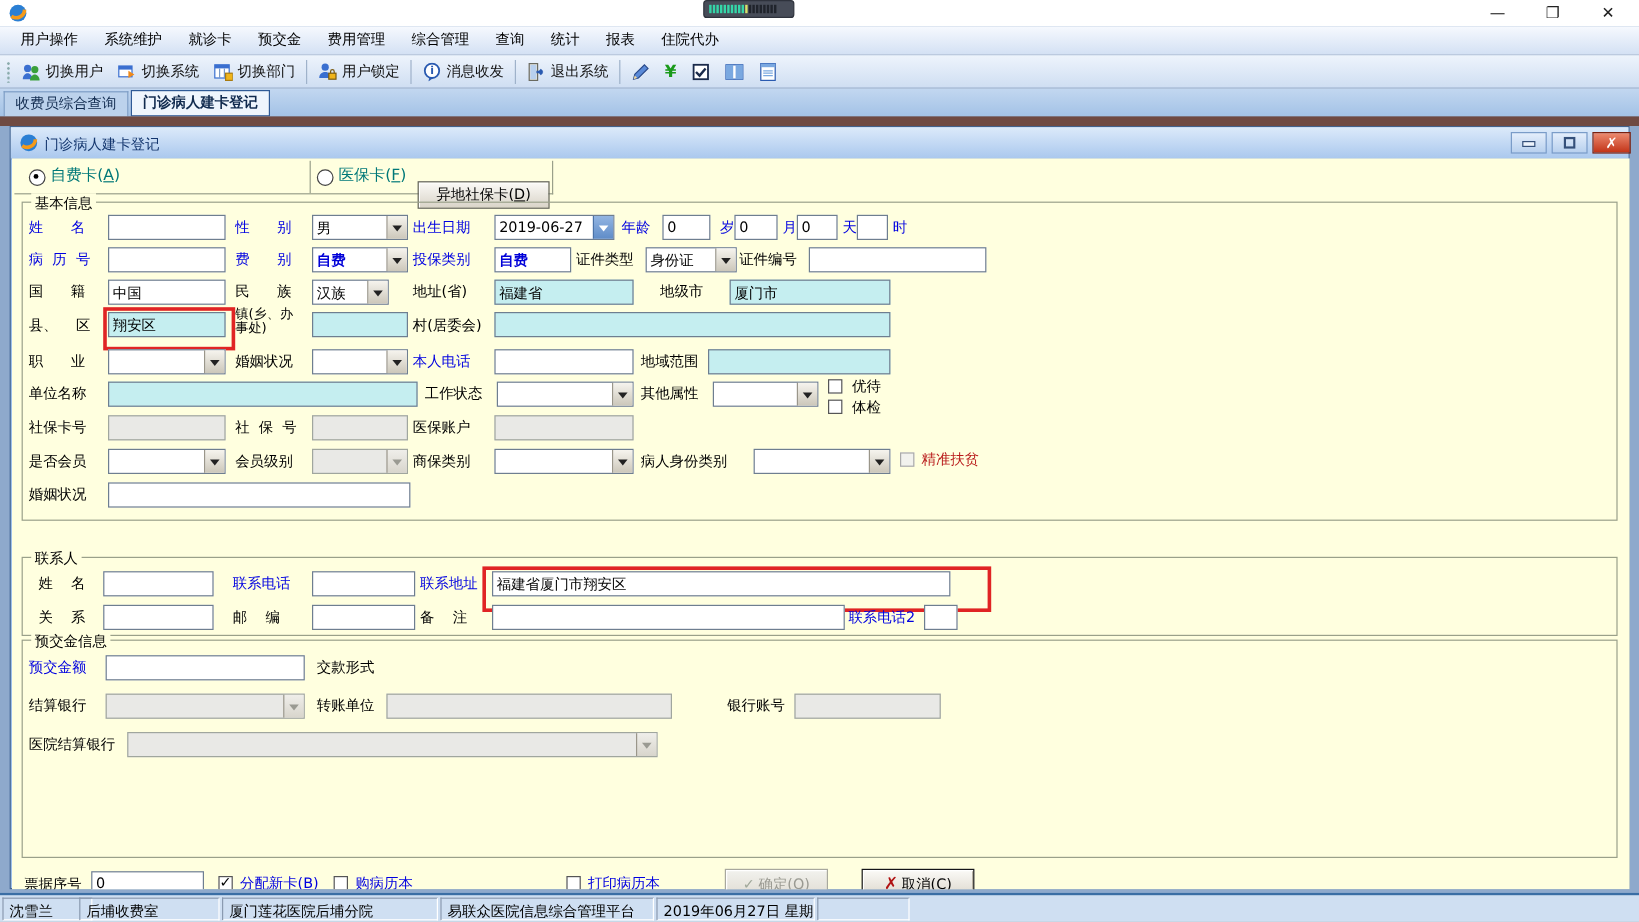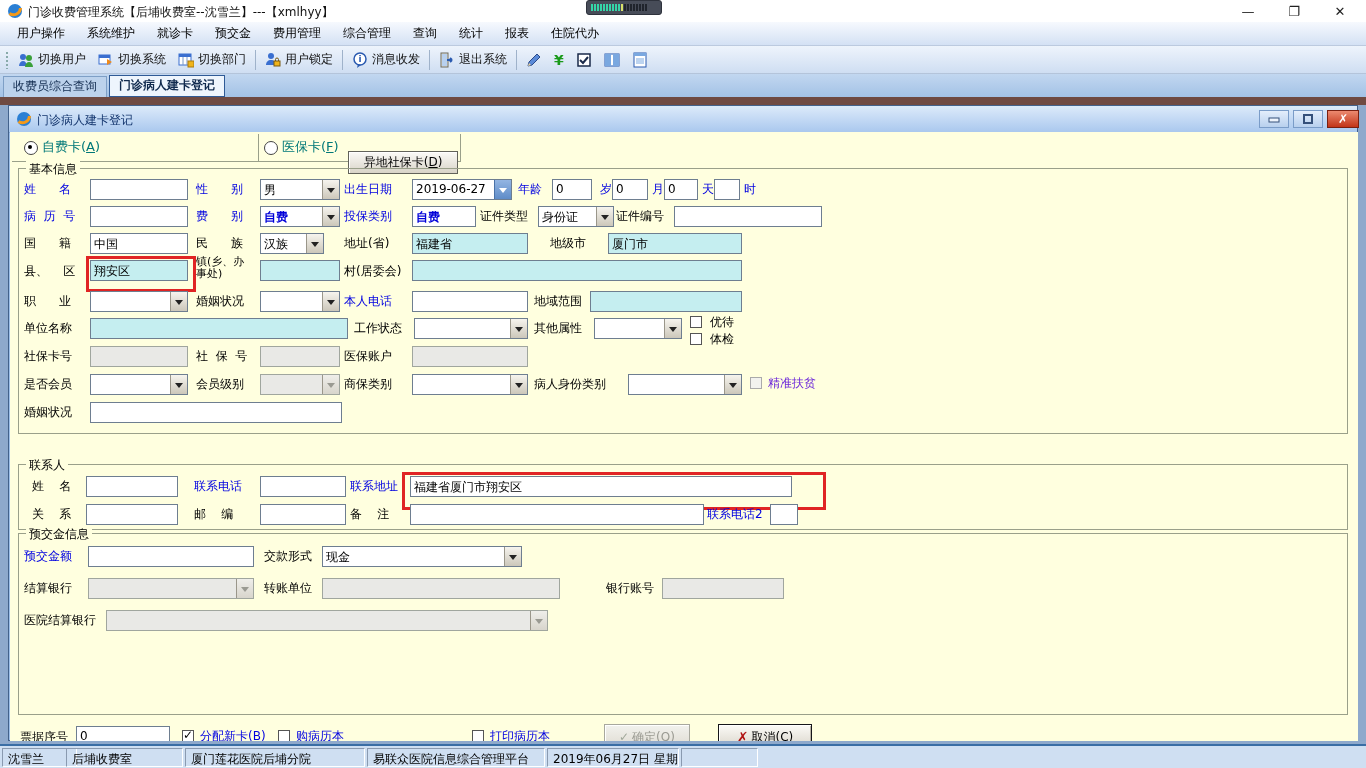--- a/index.html
+++ b/index.html
@@ -26,21 +26,21 @@
   
   #mdi{left:0;top:105px;width:1366px;height:639px;background:#8ea9cc;}
   #win{position:absolute;left:8px;top:0;width:1350px;height:636px;border:1px solid #43628c;background:#9ec0ea;box-sizing:border-box;}
   #wtitle{position:absolute;left:0;top:0;right:0;height:26px;background:linear-gradient(#dcEAfa,#aac8ee);border-bottom:1px solid #86a8d4;}
   #wtitle .wt{position:absolute;left:28px;top:6px;color:#14366e;}
   .wbtn{position:absolute;top:4px;height:18px;border:1px solid #7a9cc8;background:linear-gradient(#e4eefb,#b8d0ee);display:flex;align-items:center;justify-content:center;box-sizing:border-box;}
   .wbtn.close{background:linear-gradient(#ec8a70,#c23418);border-color:#7a2010;color:#fff;font-weight:bold;}
   #content{position:absolute;left:1px;top:26px;width:1348px;height:609px;background:#FFFFDF;overflow:hidden;}
   
   .lbl{position:absolute;white-space:pre;color:#000;line-height:15px;}
-  .lbl.b{color:#0000E0;} .lbl.teal{color:#007878;font-size:13px;} .lbl.gray{color:#6d28d9;}
+  .lbl.b{color:#0000E0;} .lbl.teal{color:#007878;font-size:13px;} .lbl.gray{color:#b91c1c;}
   .inp{position:absolute;height:21px;background:#fff;border:1px solid #6e7e90;box-sizing:border-box;padding:2px 3px 0 3px;white-space:pre;overflow:hidden;}
   .inp.cyan{background:#C5EEF0;}
   .inp.dis{background:#E9E9E6;border-color:#a0a69e;color:#555;}
   .inp.bluev{color:#0000D8;font-weight:bold;}
   .dd{position:absolute;height:21px;background:#fff;border:1px solid #6e7e90;box-sizing:border-box;}
   .dd .v{position:absolute;left:3px;top:2px;right:18px;white-space:pre;overflow:hidden;}
   .dd .v.bluev{color:#0000D8;font-weight:bold;}
   .dd .a{position:absolute;right:0;top:0;bottom:0;width:16px;background:linear-gradient(#f6f4ee,#ccc7ba);border-left:1px solid #9a968a;}
   .dd .a::after{content:"";position:absolute;left:4px;top:8px;border:4px solid transparent;border-top:5px solid #222;}
   .dd.blue .a{background:linear-gradient(#93b5e2,#5f8cc8);border-left-color:#4a72a8;}
@@ -69,21 +69,20 @@
 </head>
 <body>
 
 <div class="abs" id="titlebar">
   <span class="abs" style="left:7px;top:3px;width:16px;height:16px">
     <svg width="16" height="16" viewBox="0 0 16 16">
         <circle cx="8" cy="8" r="7" fill="#2a7fd4"></circle>
         <path d="M2.5 10.5a7 7 0 0 0 11-5.5" stroke="#f59a1a" stroke-width="3" fill="none"></path>
       </svg>
   </span>
-  <span class="ttl">门诊收费管理系统【后埔收费室--沈雪兰】---【xmlhyy】</span>
   <span id="volume">
     <span class="g"></span>
       <span class="g"></span>
       <span class="g"></span>
       <span class="g"></span>
       <span class="g"></span>
       <span class="g"></span>
       <span class="g"></span>
       <span class="g"></span>
       <span class="g"></span>
@@ -394,24 +393,20 @@
     <span class="inp" style="left:400px;top:372px;width:294px"></span>
     <span class="lbl b" style="left:697px;top:375px">联系电话2</span>
     <span class="inp" style="left:760px;top:372px;width:28px"></span>
 
     <div class="gb" style="left:8px;top:401px;width:1330px;height:182px"></div>
     <span class="legend" style="left:16px;top:394px">预交金信息</span>
 
     <span class="lbl b" style="left:14px;top:417px">预交金额</span>
     <span class="inp" style="left:78px;top:414px;width:166px"></span>
     <span class="lbl" style="left:254px;top:417px">交款形式</span>
-    <span class="dd" style="left:312px;top:414px;width:200px">
-          <span class="v">现金</span>
-          <span class="a"></span>
-        </span>
 
     <span class="lbl" style="left:14px;top:449px">结算银行</span>
     <span class="dd dis" style="left:78px;top:446px;width:166px">
           <span class="v"></span>
           <span class="a"></span>
         </span>
     <span class="lbl" style="left:254px;top:449px">转账单位</span>
     <span class="inp dis" style="left:312px;top:446px;width:238px"></span>
     <span class="lbl" style="left:596px;top:449px">银行账号</span>
     <span class="inp dis" style="left:652px;top:446px;width:122px"></span>

